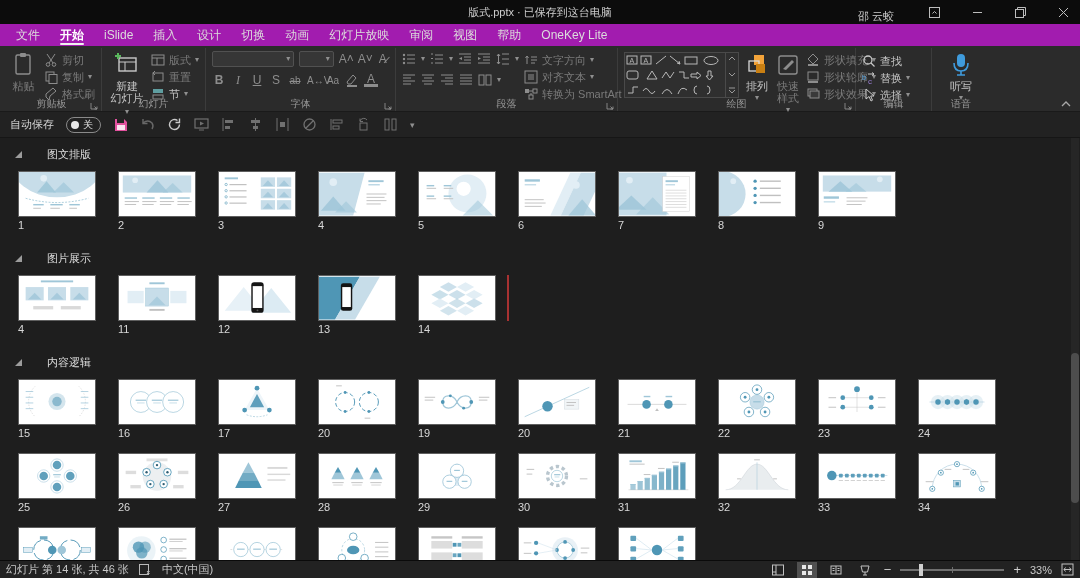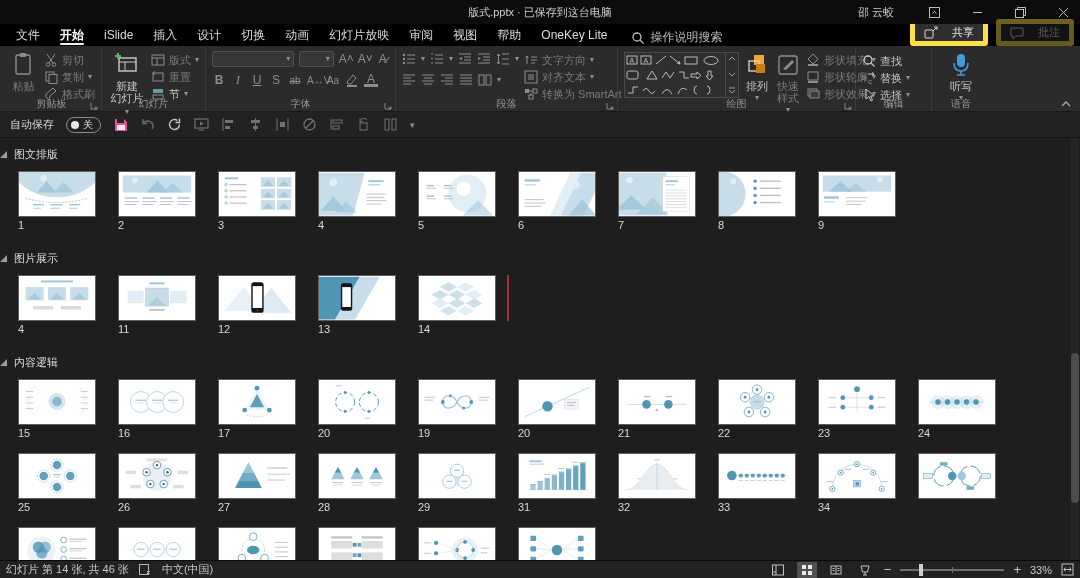--- a/index.html
+++ b/index.html
@@ -1,26 +1,26 @@
 <!DOCTYPE html>
 <html><head>
 <meta charset="utf-8">
 <style>
   html,body{margin:0;padding:0;width:1080px;height:578px;overflow:hidden;background:#1e1e1e;
     font-family:"Liberation Sans",sans-serif;color:#e4e4e4;-webkit-font-smoothing:antialiased;}
   *{box-sizing:border-box;}
   
   .titlebar{height:24px;background:#0c0c0c;display:flex;align-items:center;position:relative;}
   .tb-title{position:absolute;left:0;right:0;text-align:center;font-size:11px;color:#cfcfcf;line-height:24px;}
-  .tb-right{margin-left:auto;display:flex;align-items:center;gap:9px;z-index:2;}
+  .tb-right{margin-left:auto;display:flex;align-items:flex-end;gap:9px;z-index:2;}
   .tb-user{font-size:11px;color:#d0d0d0;padding:0 14px;}
   .tb-btn{width:34px;height:24px;display:flex;align-items:center;justify-content:center;color:#bdbdbd;}
   .tb-btn svg{width:11px;height:11px;}
   
-  .tabrow{height:22px;background:#000000;display:flex;align-items:flex-end;padding:0 6px;font-size:12px;}
+  .tabrow{height:22px;background:#a21caf;display:flex;align-items:flex-start;padding:0 6px;font-size:12px;flex-direction:column;}
   .tab{padding:0 10px;color:#dcdcdc;height:22px;display:flex;flex-direction:column;justify-content:center;cursor:default;}
   .tab.active{color:#fff;font-weight:bold;position:relative;}
   .tab.active::after{content:'';position:absolute;left:10px;right:10px;bottom:1px;height:2px;background:#f0f0f0;border-radius:1px;}
   .tabsearch{display:flex;align-items:center;gap:5px;margin-left:14px;color:#bdbdbd;font-size:12px;}
   .tabrow-right{margin-left:auto;display:flex;align-items:center;gap:8px;}
   .pillbtn{display:flex;align-items:center;gap:14px;border:5px solid #fde047;border-radius:3px;
     padding:1px 9px;font-size:11px;color:#e6e6e6;background:#2e2e2e;}
   .pillbtn.dim{opacity:.4;}
   
   .ribbon{height:66px;background:#2b2b2b;display:flex;align-items:stretch;padding:2px 2px 0 2px;position:relative;border-bottom:1px solid #1a1a1a;}
@@ -43,21 +43,21 @@
   
   .qat{height:26px;background:#222;display:flex;align-items:center;padding:0 10px;gap:12px;border-bottom:1px solid #161616;}
   .qat-label{font-size:11px;color:#d6d6d6;}
   .toggle{display:flex;align-items:center;gap:4px;border:1px solid #8a8a8a;border-radius:9px;height:16px;padding:0 7px 0 4px;font-size:10px;color:#e0e0e0;}
   .knob{width:8px;height:8px;border-radius:50%;background:#e8e8e8;}
   .qicon{width:15px;height:15px;}
   
   .sorter{height:422px;overflow:hidden;background:#1e1e1e;position:relative;}
   .section{margin-top:19px;}
   .section:first-child{margin-top:9px;}
-  .sec-head{display:flex;align-items:center;gap:7px;margin-bottom:9px;font-size:11px;color:#dedede;}
+  .sec-head{display:flex;align-items:center;gap:25px;padding-left:15px;margin-bottom:9px;font-size:11px;color:#dedede;}
   .tri{width:0;height:0;border-bottom:7px solid #9c9c9c;border-left:7px solid transparent;}
   .slides{display:flex;flex-wrap:wrap;padding-left:18px;column-gap:22px;row-gap:13px;}
   .cell{width:78px;position:relative;}
   .cell svg{display:block;width:78px;height:46px;background:#fff;border:1px solid #5f5f5f;}
   .snum{margin-top:2px;font-size:11px;color:#d8d8d8;line-height:13px;}
   .cell.ins::after{content:'';position:absolute;right:-13px;top:0;width:2px;height:46px;background:#a83232;}
   .scrolltrack{position:absolute;right:1px;top:0;bottom:0;width:8px;background:#262626;}
   .scrollthumb{position:absolute;right:1px;top:215px;width:8px;height:150px;background:#4d4d4d;border-radius:4px;}
   
   .statusbar{height:18px;background:#222;border-top:1px solid #0a0a0a;display:flex;align-items:center;
@@ -1022,20 +1022,33 @@
               <circle cx="96" cy="57" r="14" fill="#ffffff" stroke="#9fc6d8" stroke-width="1.8"></circle>
               <rect x="74" y="32" width="12" height="2.5" fill="#9fc6d8" opacity="1"></rect>
               <rect x="58" y="55" width="12" height="2.5" fill="#9fc6d8" opacity="1"></rect>
               <rect x="90" y="55" width="12" height="2.5" fill="#9fc6d8" opacity="1"></rect>
             </svg>
             <div class="snum">29</div>
           </div>
           <div class="cell">
             <svg viewBox="0 0 160 90">
               <rect x="0" y="0" width="160" height="90" fill="#ffffff" opacity="1"></rect>
+              <circle cx="80" cy="45" r="20" fill="none" stroke="#b9c6ce" stroke-width="7" stroke-dasharray="7,6"></circle>
+              <circle cx="80" cy="45" r="12" fill="#ffffff" stroke="#9fc6d8" stroke-width="1.5"></circle>
+              <rect x="74" y="41" width="13" height="2.5" fill="#9fc6d8" opacity="1"></rect>
+              <rect x="75" y="46" width="10" height="2" fill="#9fc6d8" opacity="0.6"></rect>
+              <rect x="16" y="30" width="16" height="2" fill="#c0c0c0" opacity="1"></rect>
+              <rect x="16" y="40" width="12" height="2" fill="#c0c0c0" opacity="1"></rect>
+              <rect x="128" y="50" width="16" height="2" fill="#c0c0c0" opacity="1"></rect>
+            </svg>
+            <div class="snum">30</div>
+          </div>
+          <div class="cell">
+            <svg viewBox="0 0 160 90">
+              <rect x="0" y="0" width="160" height="90" fill="#ffffff" opacity="1"></rect>
               <path d="M20,74 L146,74" fill="none" stroke="#c0c0c0" stroke-width="1"></path>
               <rect x="24" y="62" width="11" height="12" fill="#4f96b5" opacity="0.5"></rect>
               <rect x="24" y="62" width="11" height="2" fill="#9fc6d8" opacity="1"></rect>
               <rect x="39" y="55.5" width="11" height="18.5" fill="#4f96b5" opacity="0.56"></rect>
               <rect x="39" y="55.5" width="11" height="2" fill="#9fc6d8" opacity="1"></rect>
               <rect x="54" y="49" width="11" height="25" fill="#4f96b5" opacity="0.62"></rect>
               <rect x="54" y="49" width="11" height="2" fill="#9fc6d8" opacity="1"></rect>
               <rect x="69" y="42.5" width="11" height="31.5" fill="#4f96b5" opacity="0.6799999999999999"></rect>
               <rect x="69" y="42.5" width="11" height="2" fill="#9fc6d8" opacity="1"></rect>
               <rect x="84" y="36" width="11" height="38" fill="#4f96b5" opacity="0.74"></rect>

